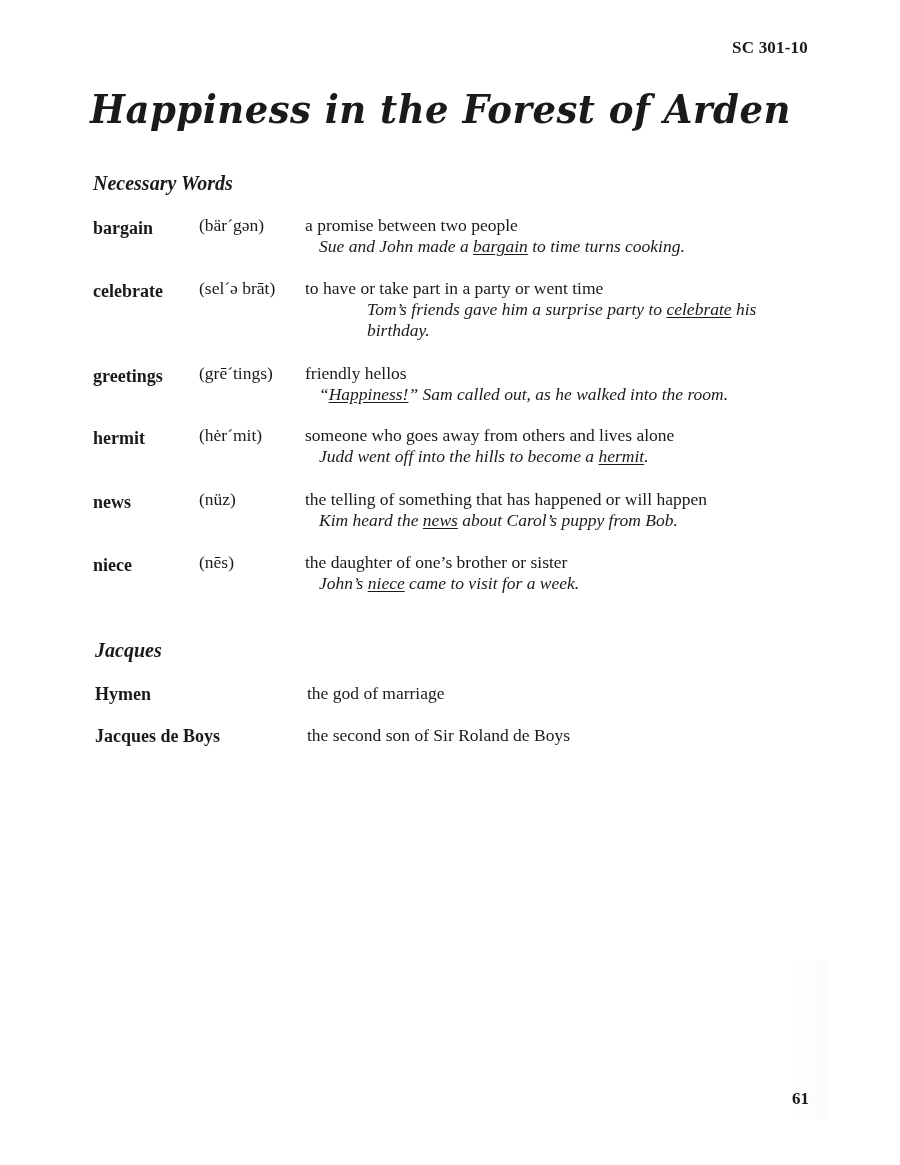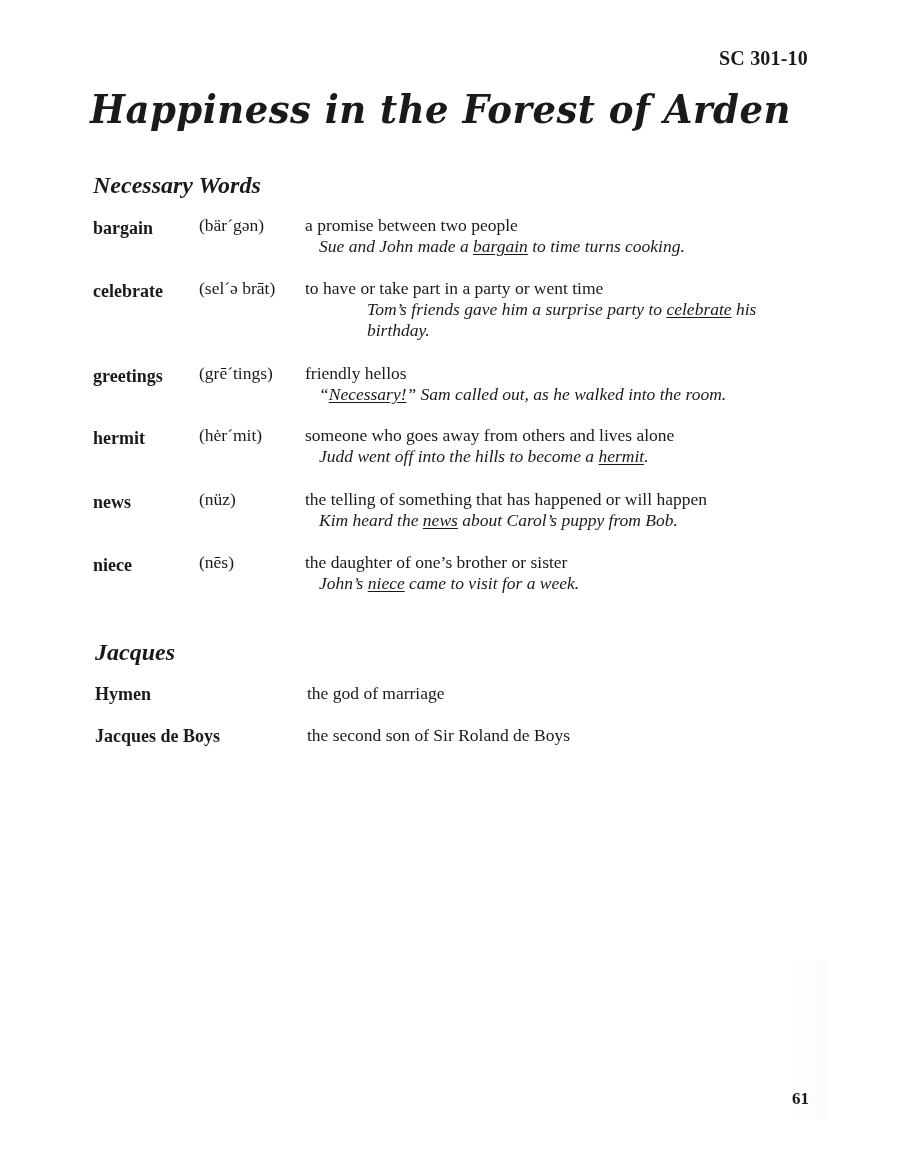--- a/index.html
+++ b/index.html
@@ -19,24 +19,24 @@
       position: absolute;
       left: 790px;
       top: 960px;
       width: 38px;
       height: 160px;
       background: linear-gradient(to right, #ffffff, #fbfbfb);
     }
     .code {
       position: absolute;
       right: 92px;
-      top: 47px;
+      top: 38px;
       font-family: "Liberation Serif", serif;
       font-weight: bold;
-      font-size: 20px;
+      font-size: 17px;
       letter-spacing: 0.2px;
     }
     .title {
       position: absolute;
       left: 90px;
       top: 86px;
       font-family: "DejaVu Serif", serif;
       font-style: italic;
       font-weight: bold;
       font-size: 39px;
@@ -44,21 +44,21 @@
       transform: scaleX(0.95);
       transform-origin: left center;
       white-space: nowrap;
     }
     .section-heading {
       position: absolute;
       left: 93px;
       font-family: "Liberation Serif", serif;
       font-style: italic;
       font-weight: bold;
-      font-size: 24px;
+      font-size: 20px;
     }
     .entry {
       position: absolute;
       left: 93px;
       width: 720px;
       font-family: "Liberation Serif", serif;
       font-size: 17.5px;
       line-height: 21px;
     }
     .entry .word {
@@ -144,21 +144,21 @@
   <span class="word">celebrate</span>
   <span class="pron">(sel´ə brāt)</span>
   <span class="def">to have or take part in a party or went time</span>
   <span class="example" style="width:455px;margin-left:48px;"><span>Tom’s friends gave him a surprise party to </span><span class="u">celebrate</span><span> his birthday.</span></span>
 </div>
 
 <div class="entry" style="top:363px;">
   <span class="word">greetings</span>
   <span class="pron">(grē´tings)</span>
   <span class="def">friendly hellos</span>
-  <span class="example" style="white-space:nowrap;"><span>“</span><span class="u">Necessary!</span><span>” Sam called out, as he walked into the room.</span></span>
+  <span class="example" style="white-space:nowrap;"><span>“</span><span class="u">Happiness!</span><span>” Sam called out, as he walked into the room.</span></span>
 </div>
 
 <div class="entry" style="top:425px;">
   <span class="word">hermit</span>
   <span class="pron">(hėr´mit)</span>
   <span class="def">someone who goes away from others and lives alone</span>
   <span class="example" style="white-space:nowrap;"><span>Judd went off into the hills to become a </span><span class="u">hermit</span><span>.</span></span>
 </div>
 
 <div class="entry" style="top:489px;">

